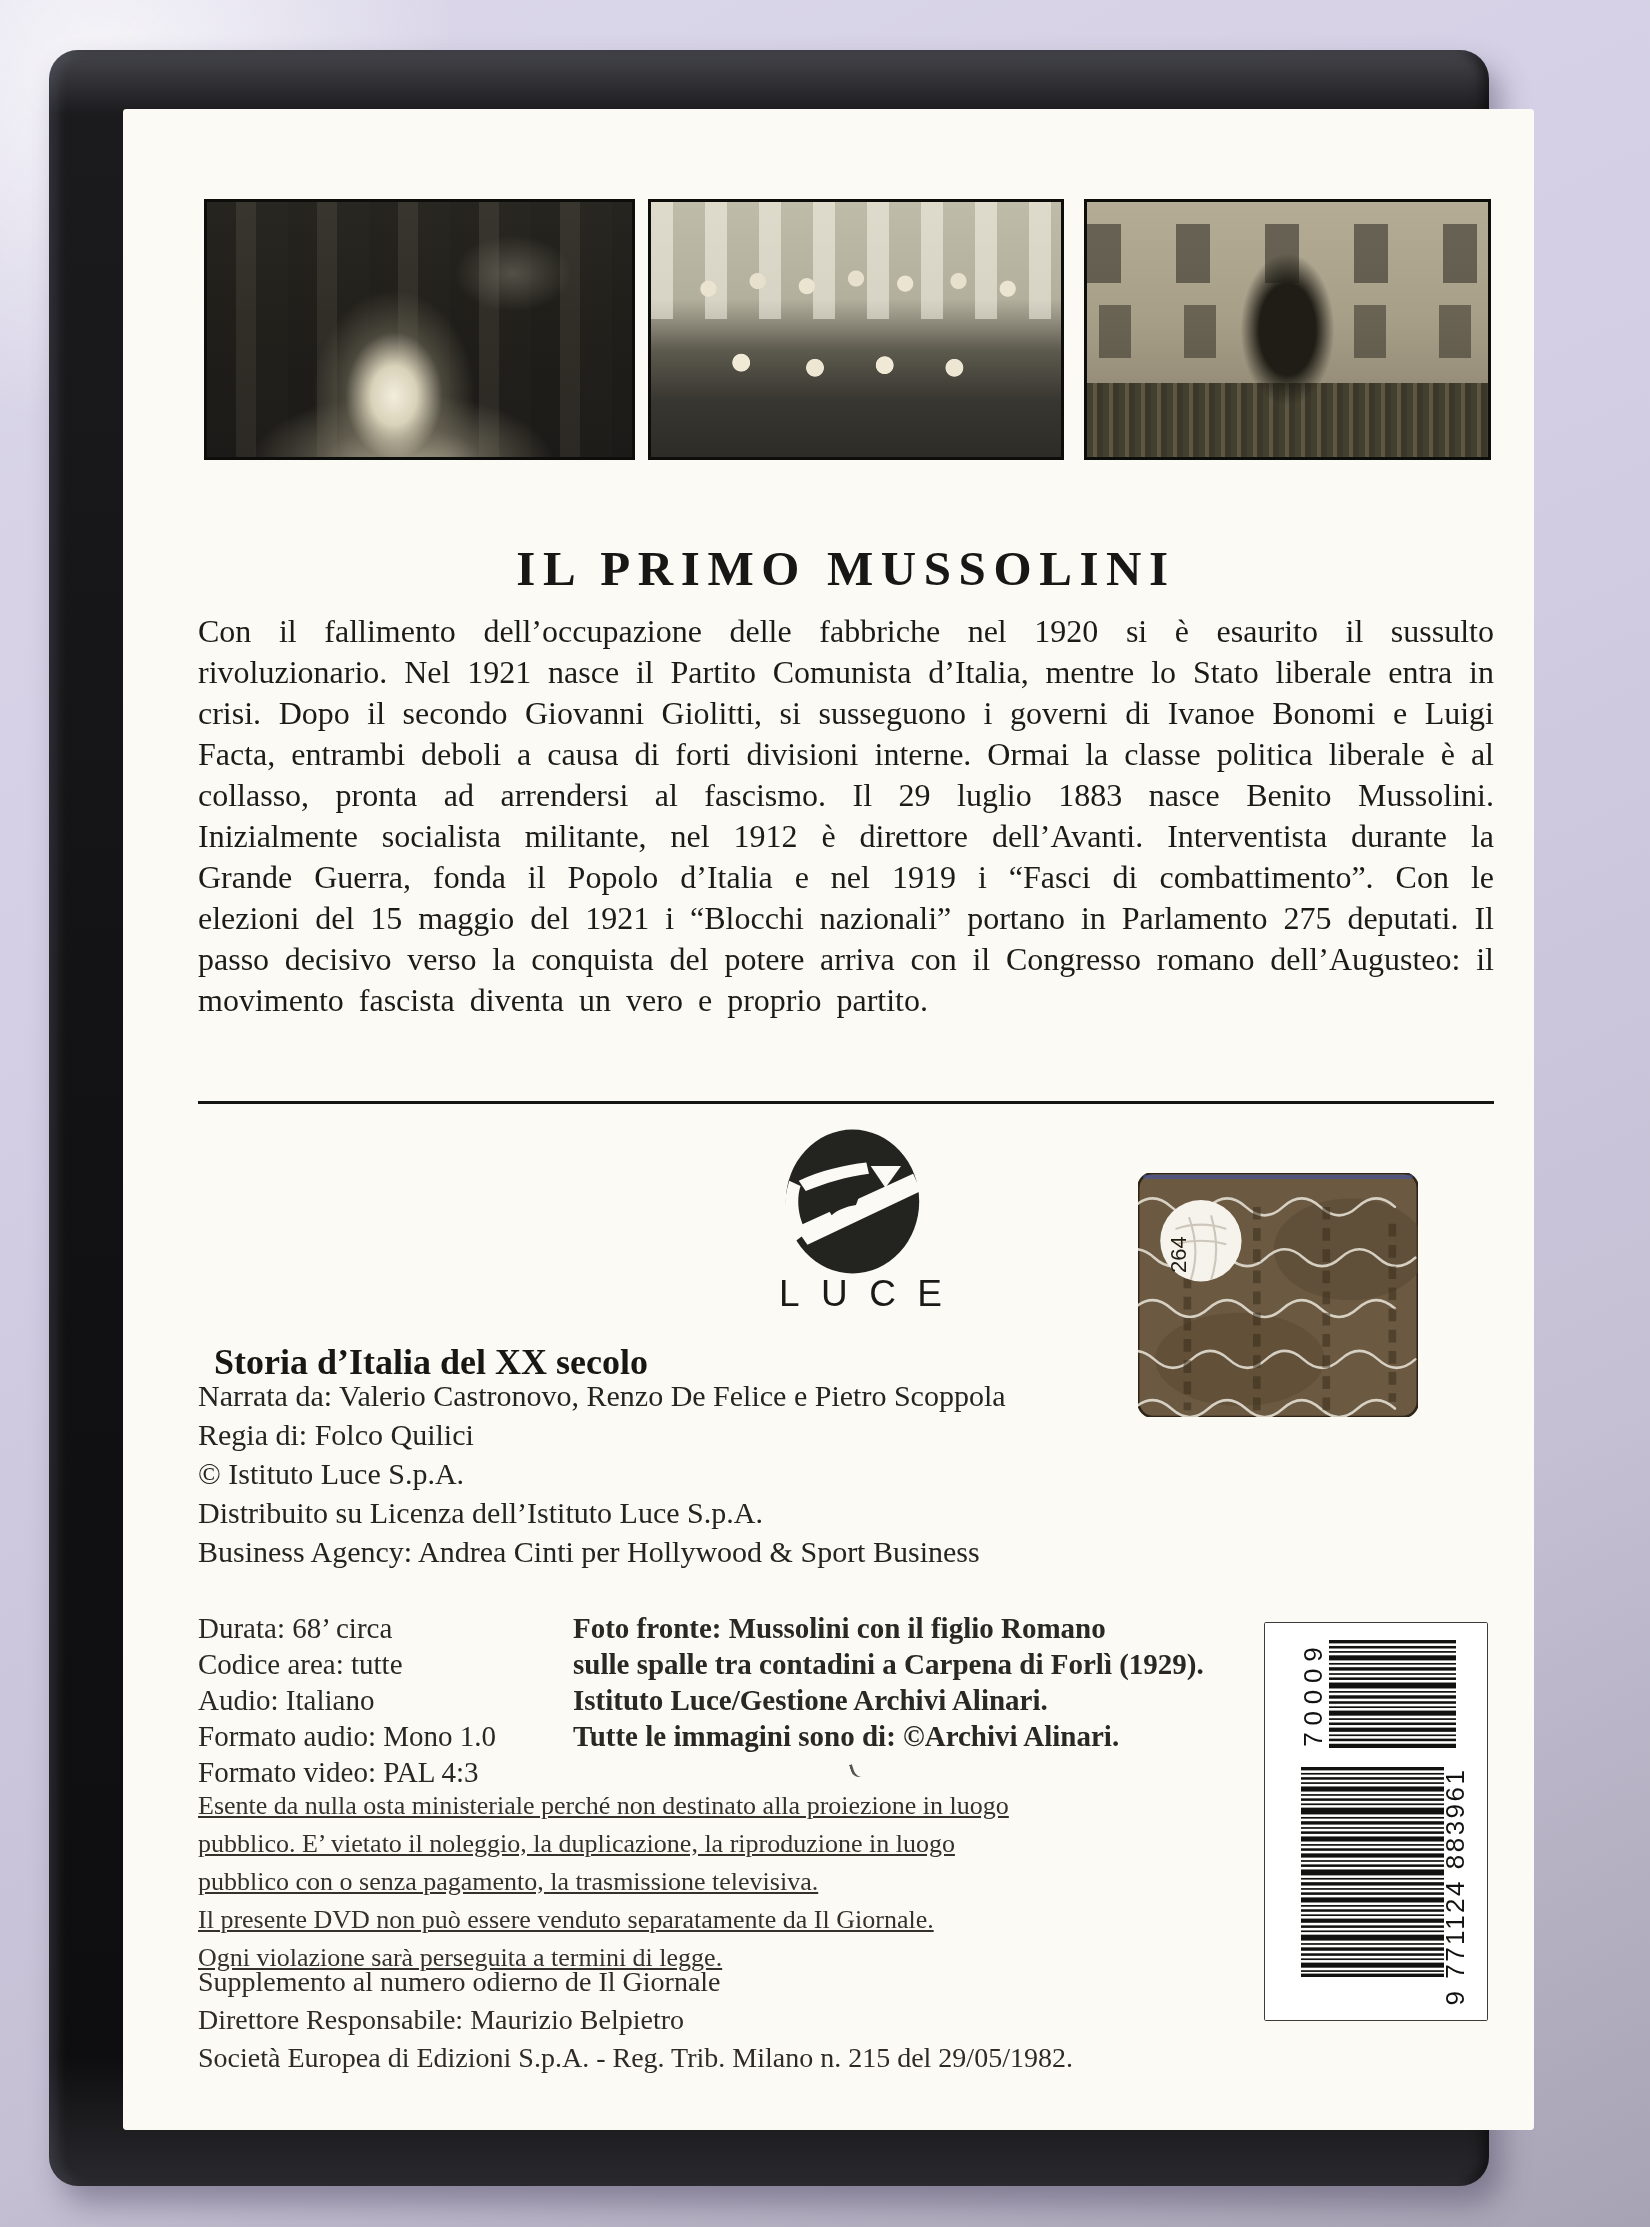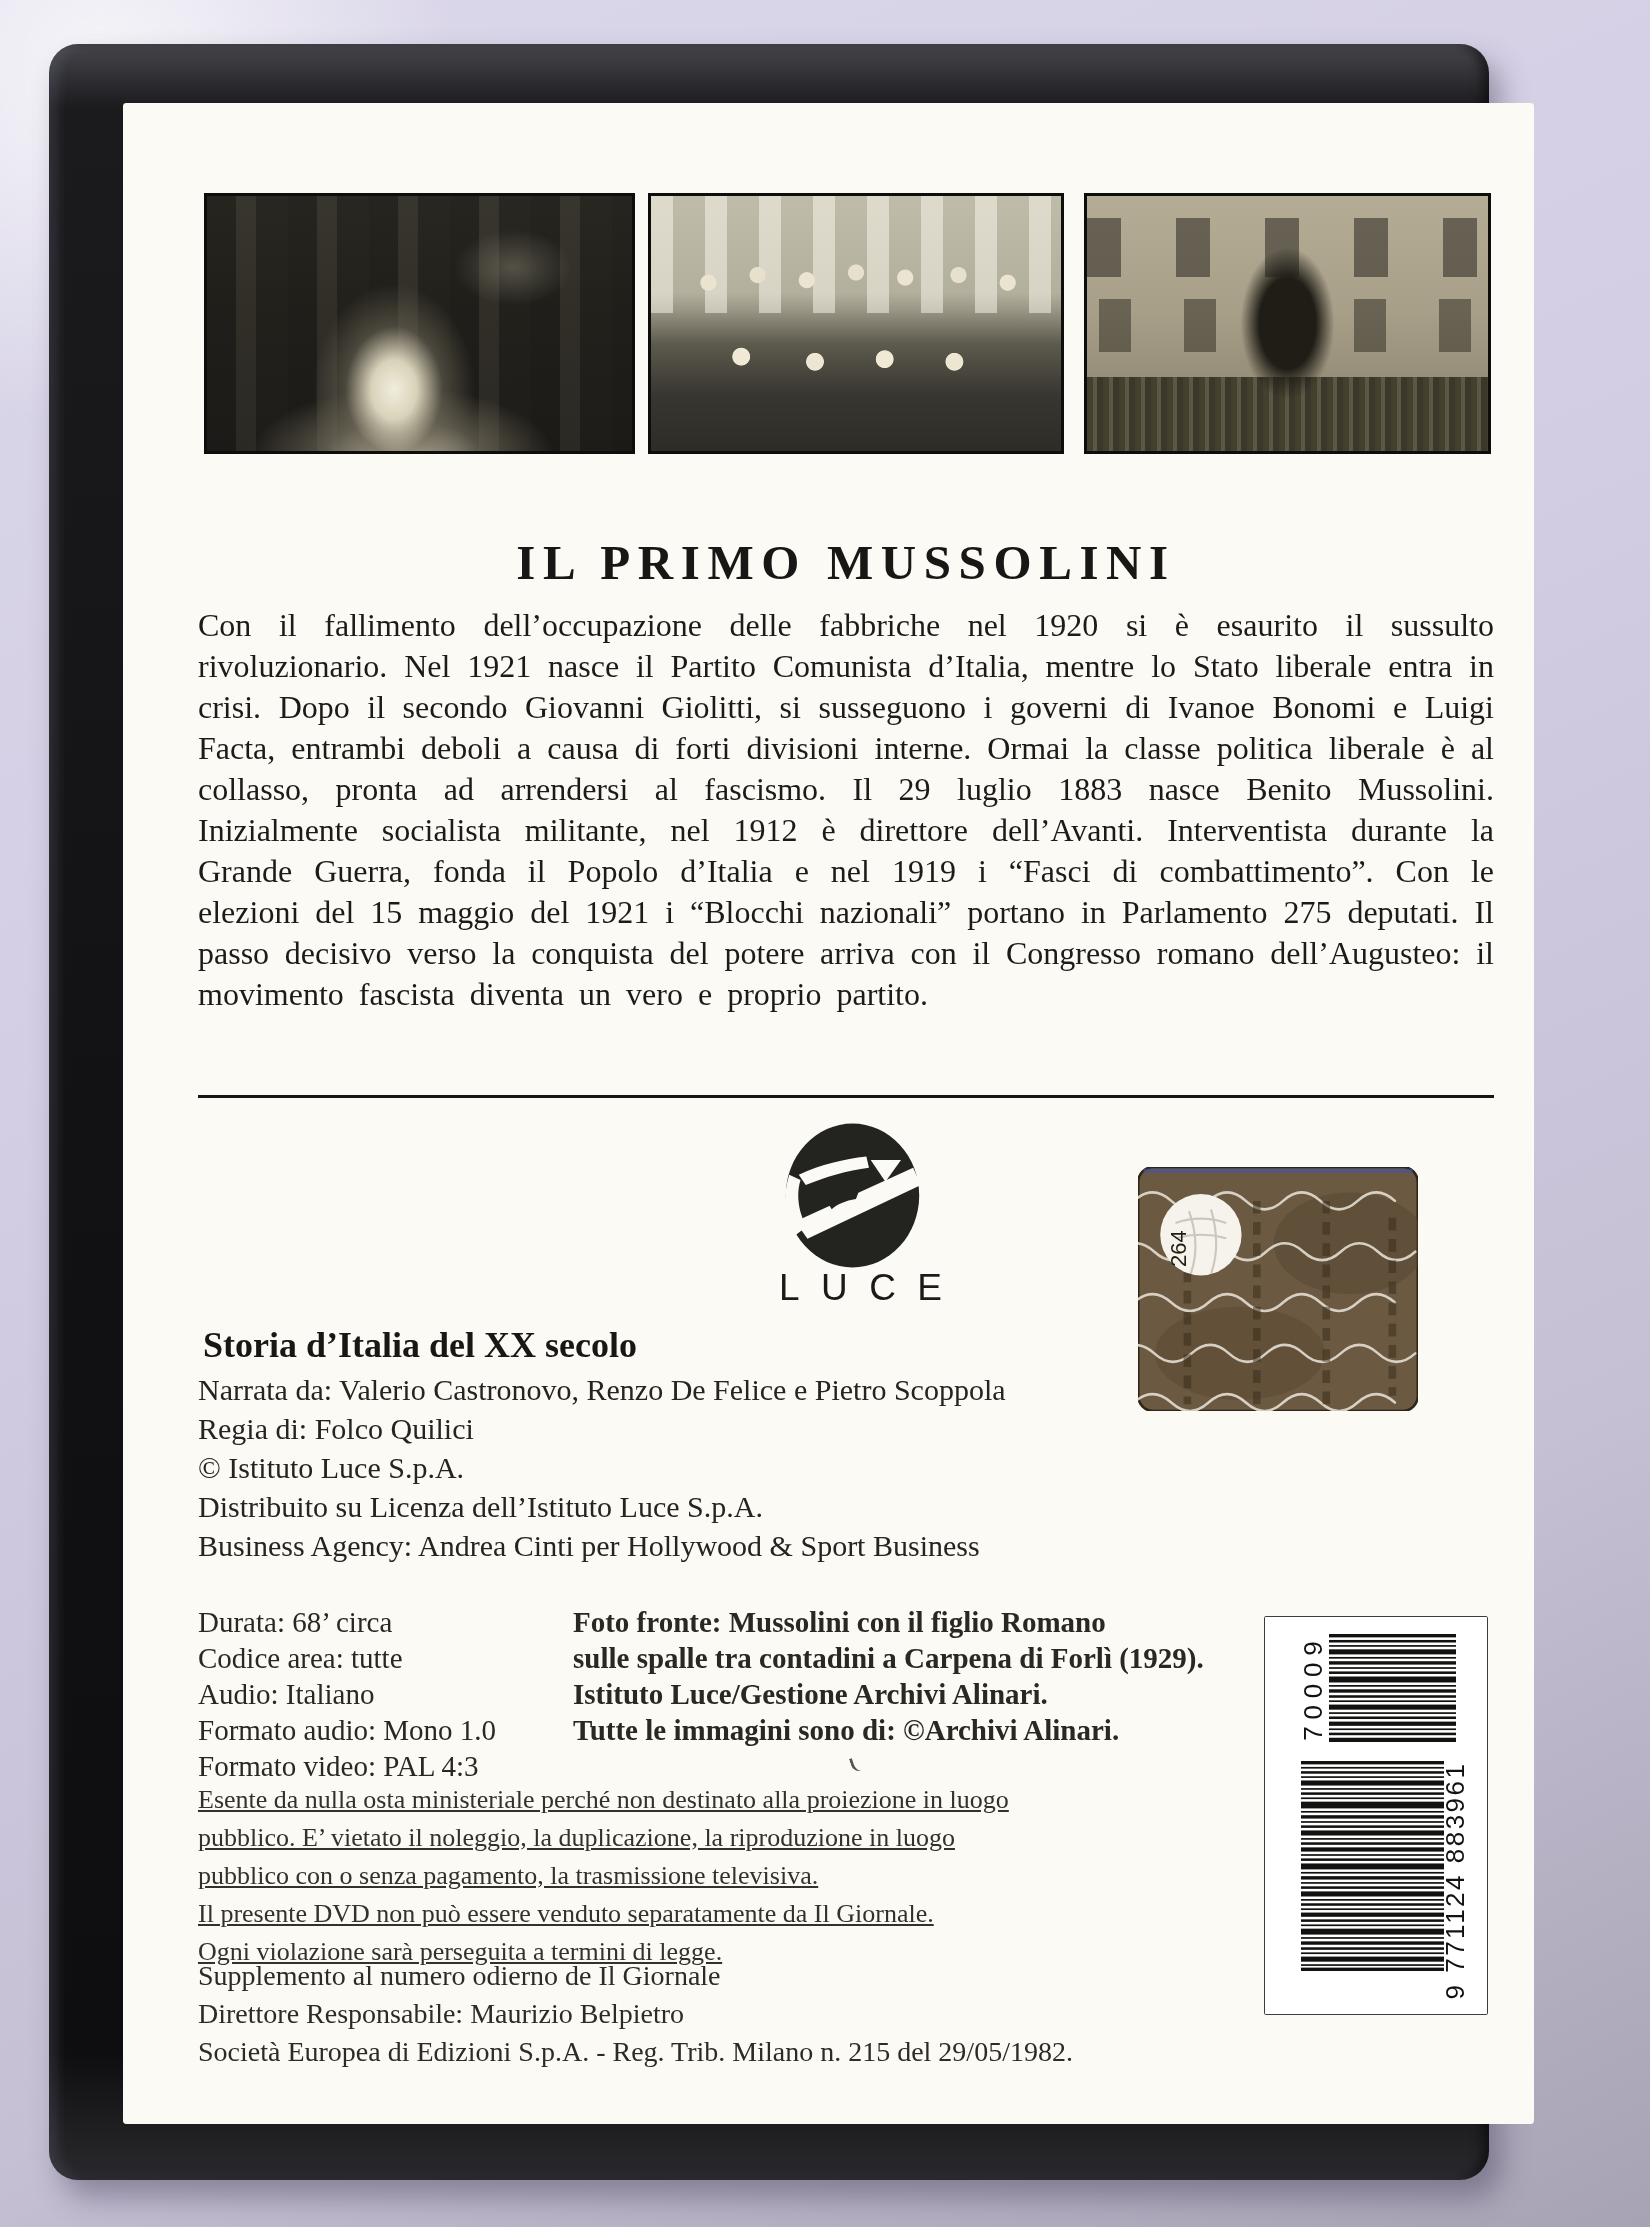--- a/index.html
+++ b/index.html
@@ -4,21 +4,21 @@
 <style>
   html,body{margin:0;padding:0;}
   body{
     width:1651px;height:2227px;position:relative;overflow:hidden;
     background:
       radial-gradient(circle 594px at 6% 3%, #f6f5f9 0%, rgba(246,245,249,0) 60%),
       linear-gradient(155deg,#dcd8ea 0%,#d2cde3 40%,#c5c0d4 72%,#a7a3b4 100%);
     font-family:"Liberation Serif","DejaVu Serif",serif;color:#1d1c1a;
   }
   .case{
-    position:absolute;left:49px;top:44px;width:1440px;height:2136px;
+    position:absolute;left:49px;top:50px;width:1440px;height:2136px;
     border-radius:29px;
     background:linear-gradient(180deg,#46464c 0%,#1b1b1e 3%,#121214 50%,#0e0e10 94%,#2a2a2e 100%);
     box-shadow:inset 8.5px 0 12px rgba(170,166,196,.16), inset -6.8px 0 10.2px rgba(0,0,0,.5),
                12px 17px 29px rgba(70,64,92,.45);
   }
   .insert{
     position:absolute;left:74px;top:59px;width:1411px;height:2021px;
     background:#fbfaf5;border-radius:3.4px;
   }
   
@@ -65,21 +65,21 @@
   }
   .rule{position:absolute;left:75px;top:992px;width:1296px;height:3.4px;background:#151513;}
   .luce-mark{position:absolute;left:660px;top:1018px;width:139px;height:149px;}
   .luce-text{
     position:absolute;left:602px;top:1164px;width:271px;text-align:center;
     font-family:"Liberation Sans","DejaVu Sans",sans-serif;font-size:37px;color:#1a1a18;
     letter-spacing:.58em;text-indent:.58em;
   }
   .sticker{position:absolute;left:1015px;top:1064px;width:280px;height:244px;}
   .series-heading{
-    position:absolute;left:75px;top:1216px;margin:5px;
+    position:absolute;left:75px;top:1216px;margin:16px;
     font-size:36px;font-weight:bold;color:#181714;
   }
   .credits{position:absolute;left:75px;top:1267px;font-size:30px;line-height:39px;color:#262420;}
   .credits .ln{white-space:nowrap;}
   .specs{position:absolute;left:75px;top:1501px;font-size:29px;line-height:36px;color:#2a2823;}
   .photo-credit{position:absolute;left:450px;top:1501px;font-size:29px;line-height:36px;color:#2a2823;font-weight:bold;}
   .legal{position:absolute;left:75px;top:1678px;font-size:26px;line-height:38px;color:#34312b;text-decoration:underline;}
   .publisher{position:absolute;left:75px;top:1854px;font-size:28px;line-height:38px;color:#2e2b26;}
   .price{position:absolute;left:75px;top:1966px;margin:0;font-size:40px;color:#23211d;letter-spacing:0.8px;}
   .artifact{

